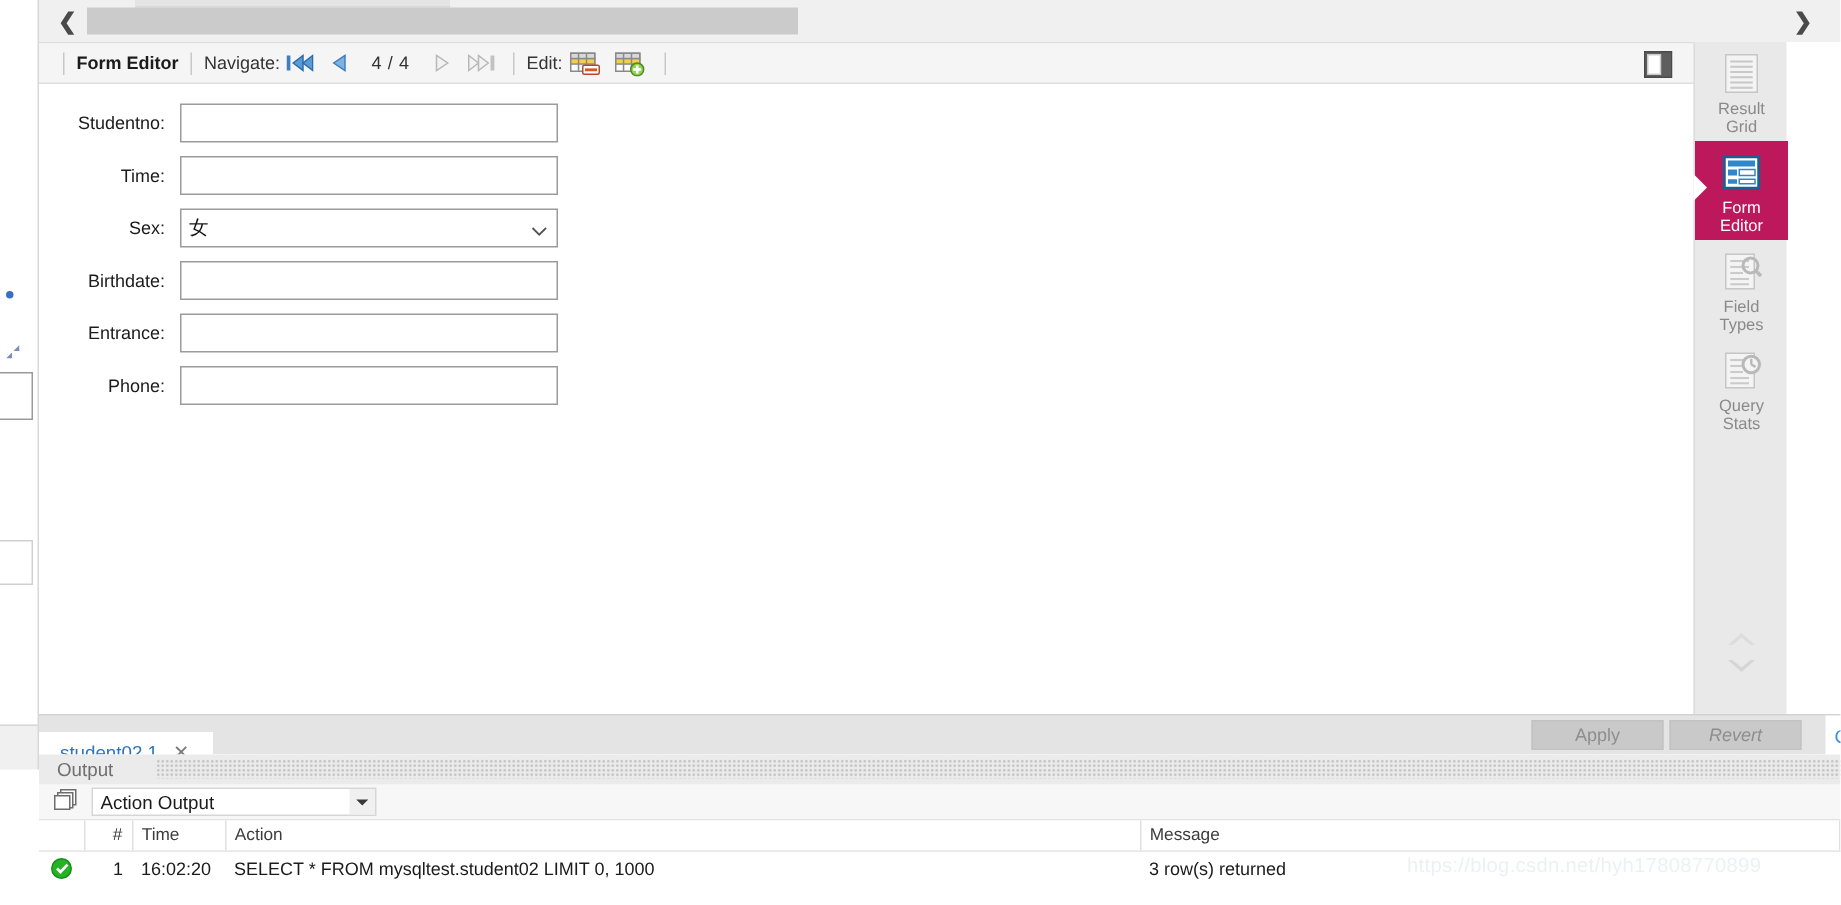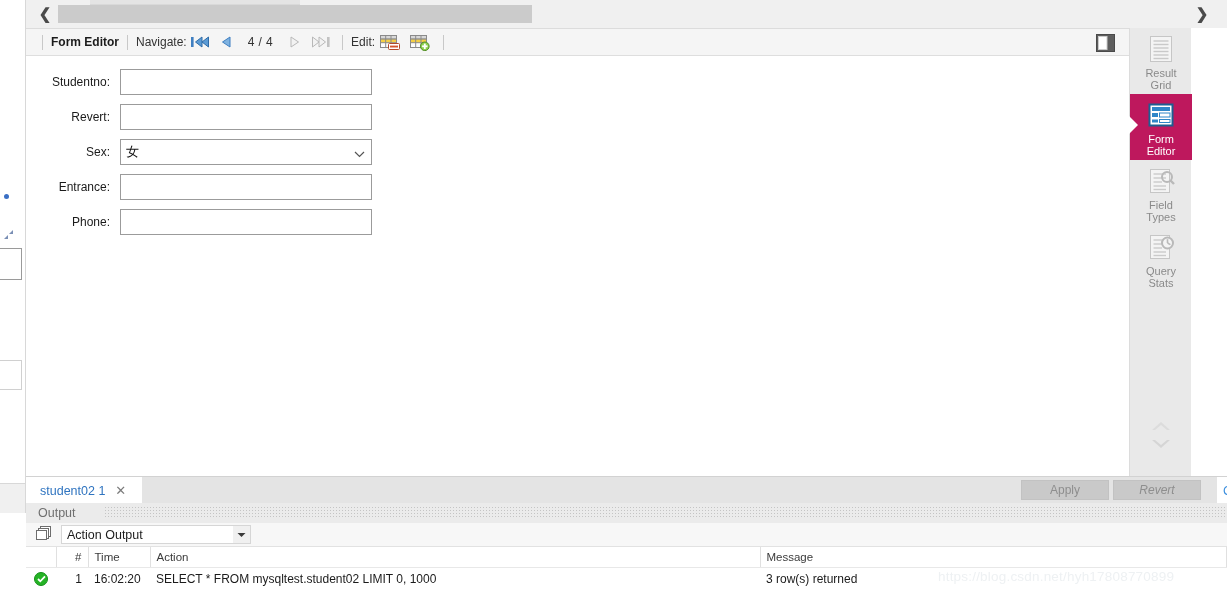--- a/index.html
+++ b/index.html
@@ -119,21 +119,21 @@
     position:absolute; left:0; bottom:18px; width:62px; height:44px;
     display:flex; flex-direction:column; align-items:center; justify-content:center; gap:1px;
   }
 
   
   #result-tabbar {
     position:absolute; left:26px; top:476px; width:1201px; height:27px;
     background:#e4e4e4; border-top:1px solid #d2d2d2;
   }
   #result-tab {
-    position:absolute; left:0; top:0; height:27px; background:#ffffff;
+    position:absolute; left:0; top:11px; height:27px; background:#ffffff;
     display:flex; align-items:center; padding:0 8px 0 14px; gap:8px;text-align:right;
   }
   #result-tab-label { color:#2f74c0; font-size:12.5px; }
   #result-tab-close { color:#7b7b7b; font-size:13px; line-height:1; padding:0 2px; }
   .tabbar-btn {
     position:absolute; top:3px; width:88px; height:20px;
     background:#c9c9c9; border:1px solid #c2c2c2; color:#8e8e8e;
     font-size:12px; display:flex; align-items:center; justify-content:center;
   }
   #btn-apply { left:995px; }
@@ -298,33 +298,37 @@
       </svg>
     </div>
   </div>
 
   <div id="form-body">
     <div class="field-row">
       <div class="field-label">Studentno:</div>
       <input class="field-input" value="" style="">
     </div>
     <div class="field-row">
-      <div class="field-label">Revert:</div>
+      <div class="field-label">Time:</div>
       <input class="field-input" value="" style="">
     </div>
     <div class="field-row">
       <div class="field-label">Sex:</div>
       <div class="field-select-wrap">
         <select class="field-select" id="sex-select"><option value="女">女</option><option value="男">男</option></select>
         <span class="select-chevron">
           <svg width="11" height="7" viewBox="0 0 11 7">
               <path d="M1 1 L5.5 5.5 L10 1" stroke="#555" stroke-width="1.2" fill="none"></path>
             </svg>
         </span>
       </div>
+    </div>
+    <div class="field-row">
+      <div class="field-label">Birthdate:</div>
+      <input class="field-input" value="" style="">
     </div>
     <div class="field-row">
       <div class="field-label">Entrance:</div>
       <input class="field-input" value="" style="">
     </div>
     <div class="field-row">
       <div class="field-label">Phone:</div>
       <input class="field-input" value="" style="">
     </div>
   </div>

